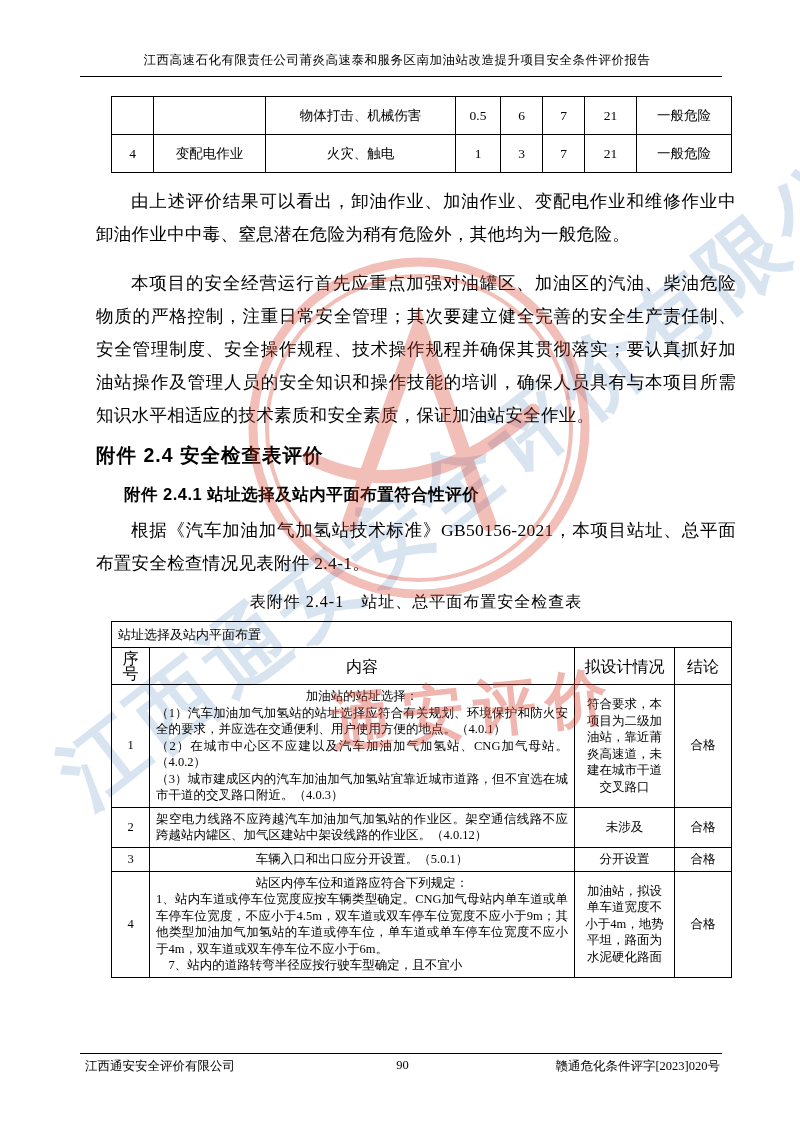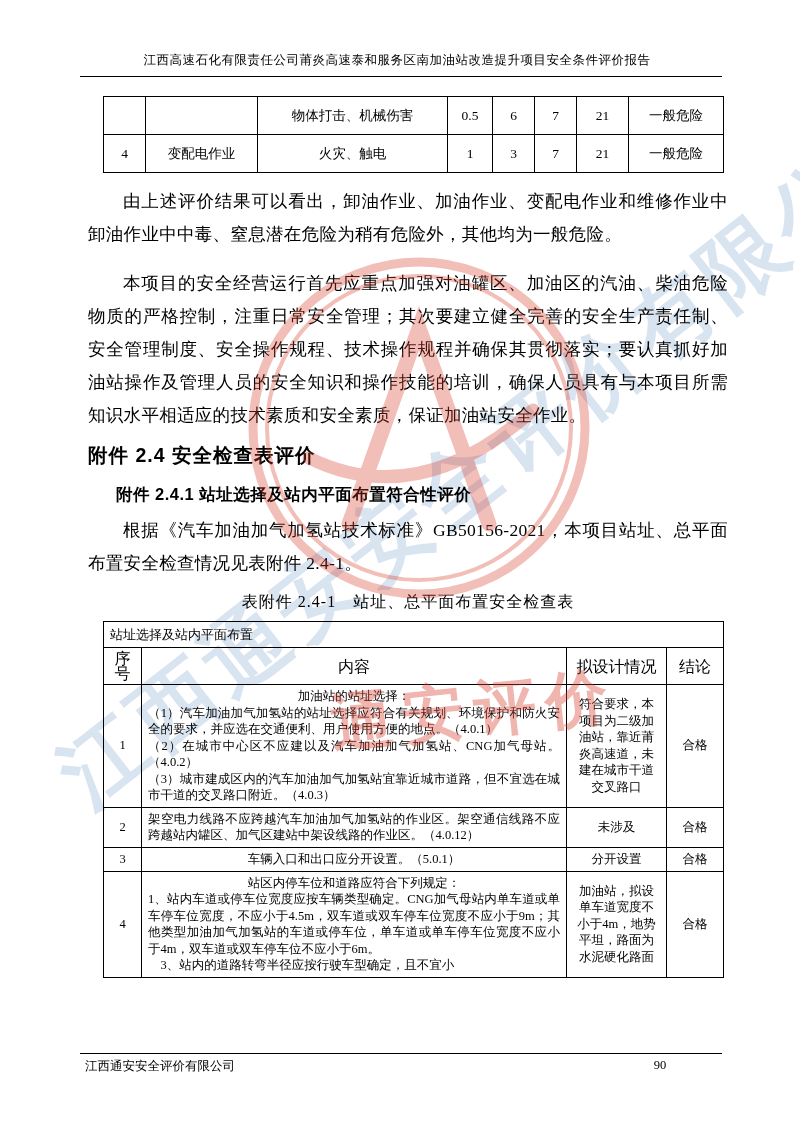--- a/index.html
+++ b/index.html
@@ -18,21 +18,21 @@
 
   
   .footer-rule { position:absolute; top:1053px; left:80px; right:78px; border-top:1.5px solid #000; z-index:2; }
   .doc-footer { position:absolute; top:1058px; left:85px; right:80px; display:flex; align-items:flex-start;
     font-size:12.5px; z-index:2; }
   .doc-footer .f-left  { flex:1; text-align:left; }
   .doc-footer .f-mid   { width:120px; text-align:center; }
   .doc-footer .f-right { flex:1; text-align:right; }
 
   
-  .content { position:absolute; top:96px; left:88px; width:640px; z-index:1; }
+  .content { position:absolute; top:96px; left:96px; width:640px; z-index:1; }
 
   table { border-collapse:collapse; margin-left:15px; width:620px; table-layout:fixed; background:transparent; }
   td { border:1px solid #000; }
 
   .top-table td { height:38px; text-align:center; vertical-align:middle; font-size:13.5px; padding:2px 3px; }
 
   .para { font-size:17.5px; line-height:33px; text-align:justify; text-indent:2em;
     margin-top:12px; letter-spacing:0.3px; }
   .h1 { font-family:"Liberation Sans","DejaVu Sans",sans-serif; font-weight:bold; font-size:19.5px;
     margin-top:10px; letter-spacing:1px; }
@@ -171,28 +171,29 @@
         <td class="content-cell line-center">车辆入口和出口应分开设置。（5.0.1）</td>
         <td class="design-cell">分开设置</td>
         <td class="concl-cell">合格</td>
       </tr>
 
       <tr>
         <td class="seq-cell">4</td>
         <td class="content-cell">
           <div class="line-center">站区内停车位和道路应符合下列规定：</div>
           <div class="line-just">1、站内车道或停车位宽度应按车辆类型确定。CNG加气母站内单车道或单车停车位宽度，不应小于4.5m，双车道或双车停车位宽度不应小于9m；其他类型加油加气加氢站的车道或停车位，单车道或单车停车位宽度不应小于4m，双车道或双车停车位不应小于6m。</div>
-          <div class="line-just indent-1">3、站内的道路转弯半径应按行驶车型确定，且不宜小</div>
+          <div class="line-just indent-1">7、站内的道路转弯半径应按行驶车型确定，且不宜小</div>
         </td>
         <td class="design-cell">加油站，拟设单车道宽度不小于4m，地势平坦，路面为水泥硬化路面</td>
         <td class="concl-cell">合格</td>
       </tr>
     </tbody>
       </table>
   </div>
 
   <div class="footer-rule"></div>
   <div class="doc-footer">
     <div class="f-left">江西通安安全评价有限公司</div>
     <div class="f-mid">90</div>
+    <div class="f-right">赣通危化条件评字[2023]020号</div>
   </div>
 
 </div>
 
 </body></html>

